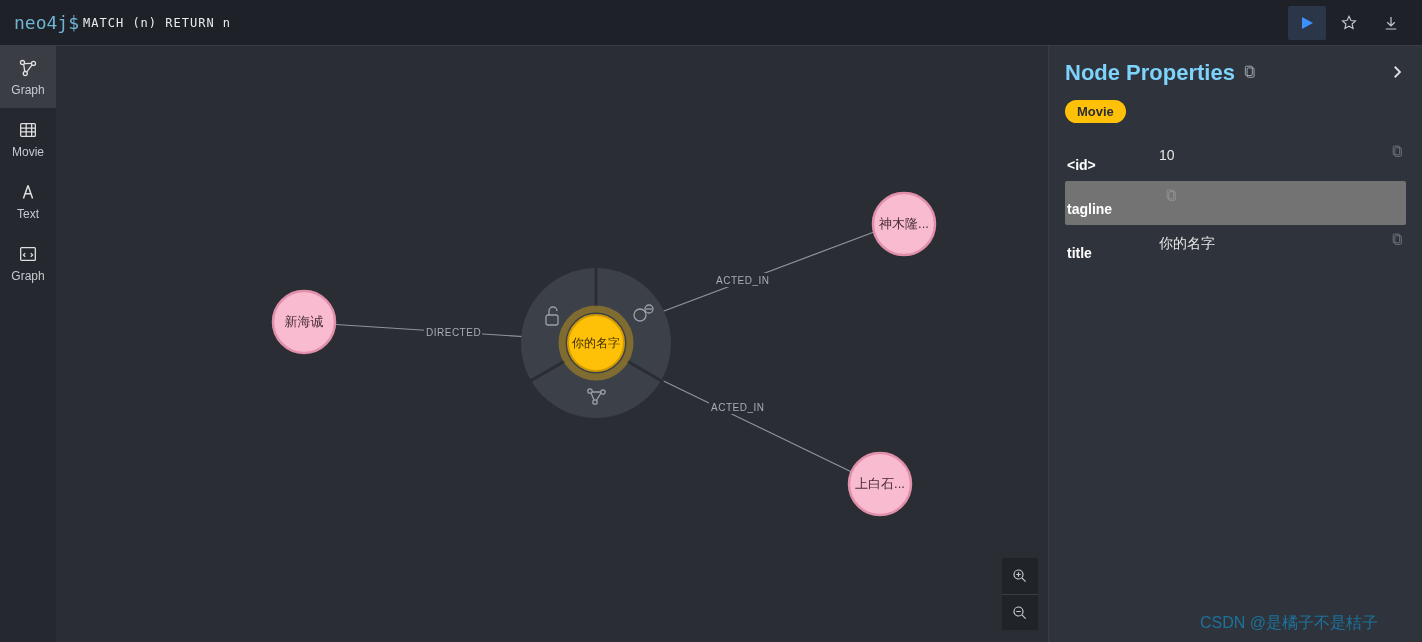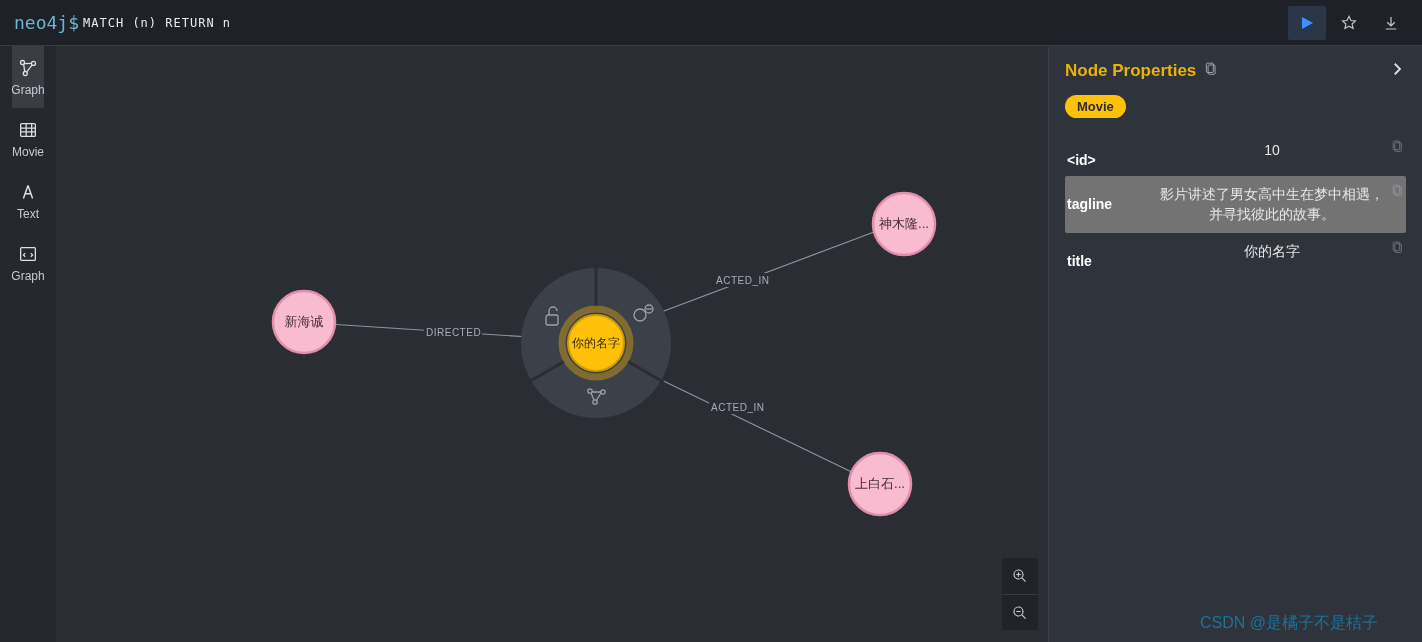--- a/index.html
+++ b/index.html
@@ -13,36 +13,36 @@
 .qbar { position:absolute; top:0; left:0; right:0; height:46px;
   background:#1e2127; display:flex; align-items:center; padding:0 12px; border-bottom:1px solid #3a3d44;}
 .prompt { font-family:"Consolas","Monaco",monospace; font-size:18px; color:#bfc6d0; padding:0 4px 0 2px;}
 .prompt .d { color:#6fb3d2;}
 .query { font-family:"Consolas","Monaco",monospace; font-size:12px; color:#e9ecef; letter-spacing:1px;}
 .qactions { margin-left:auto; display:flex; align-items:center; gap:4px;}
 .qbtn { width:38px; height:38px; display:flex; align-items:center; justify-content:center; color:#c6cad0; cursor:pointer;}
 .qbtn.play { background:#2b3748; color:#3c90ff; border-radius:2px; height:34px;}
 
 .ltabs { position:absolute; top:46px; left:0; bottom:0; width:56px; background:#25282e; display:flex; flex-direction:column; align-items:center;}
-.ltab { width:32px; height:62px; display:flex; flex-direction:column; align-items:center; justify-content:center; gap:4px; color:#c6cad0; cursor:pointer;}
+.ltab { width:56px; height:62px; display:flex; flex-direction:column; align-items:center; justify-content:center; gap:4px; color:#c6cad0; cursor:pointer;}
 .ltab.active { background:#3a3d44;}
 .ltab .lbl { font-size:12px;}
 .ltab svg { width:22px; height:22px; stroke:#e0e0e0; fill:none; stroke-width:1.4;}
 
 .graph { position:absolute; top:46px; left:56px; right:374px; bottom:0; background:#2a2d34;}
 
 .rpanel { position:absolute; top:46px; right:0; bottom:0; width:374px; background:#2f333b; border-left:1px solid #3a3d44; padding:14px 16px 16px 16px;}
 .rhdr { display:flex; align-items:center; gap:8px; margin-bottom:14px;}
-.rtitle { font-size:17px; font-weight:600; color:#eab308;}
+.rtitle { font-size:22px; font-weight:600; color:#7dd3fc;}
 .rchev { margin-left:auto; cursor:pointer;}
 .rlabel { display:inline-block; background:#ffc107; color:#2a2d34; font-weight:700; font-size:13px; padding:4px 12px; border-radius:14px; margin-bottom:14px;}
 .prow { display:flex; align-items:flex-start; padding:8px 2px; font-size:14px;}
 .prow.hl { background:#737373; border-radius:2px;}
 .pk { width:92px; font-weight:700; color:#fff;margin-top:12px;}
-.pv { flex:1; color:#e6e6e6; line-height:1.45;text-align:center;}
+.pv { flex:1; color:#e6e6e6; line-height:1.45;}
 .pcop { margin-left:6px; opacity:.55; cursor:pointer;}
 
 .zoom { position:absolute; right:384px; bottom:12px; display:flex; flex-direction:column; background:#202328; border-radius:2px;}
 .zbtn { width:36px; height:36px; display:flex; align-items:center; justify-content:center; color:#c6cad0; cursor:pointer;}
 .zbtn + .zbtn { border-top:1px solid #3a3d44;}
 
 .edge-line { stroke:#8f949c; stroke-width:1.2;}
 .edge-lbl { fill:#a8adb5; font-size:10px; letter-spacing:.5px;}
 .pnode { fill:#f8bbd0; stroke:#e18fab; stroke-width:2.5;}
 .pnode-txt { fill:#4a2e36; font-size:13px;}
@@ -213,21 +213,20 @@
   <div class="prow">
     <span class="pk">&lt;id&gt;</span>
     <span class="pv">10</span>
     <span class="pcop"><svg width="13" height="13" viewBox="0 0 24 24">
           <rect x="7" y="5" width="12" height="16" rx="2" fill="none" stroke="#aeb3ba" stroke-width="1.6"></rect>
           <rect x="4" y="2" width="12" height="16" rx="2" fill="none" stroke="#aeb3ba" stroke-width="1.6"></rect>
         </svg></span>
   </div>
   <div class="prow hl">
     <span class="pk">tagline</span>
-    <span class="pv">影片讲述了男女高中生在梦中相遇，并寻找彼此的故事。</span>
     <span class="pcop"><svg width="13" height="13" viewBox="0 0 24 24">
           <rect x="7" y="5" width="12" height="16" rx="2" fill="none" stroke="#aeb3ba" stroke-width="1.6"></rect>
           <rect x="4" y="2" width="12" height="16" rx="2" fill="none" stroke="#aeb3ba" stroke-width="1.6"></rect>
         </svg></span>
   </div>
   <div class="prow">
     <span class="pk">title</span>
     <span class="pv">你的名字</span>
     <span class="pcop"><svg width="13" height="13" viewBox="0 0 24 24">
           <rect x="7" y="5" width="12" height="16" rx="2" fill="none" stroke="#aeb3ba" stroke-width="1.6"></rect>

